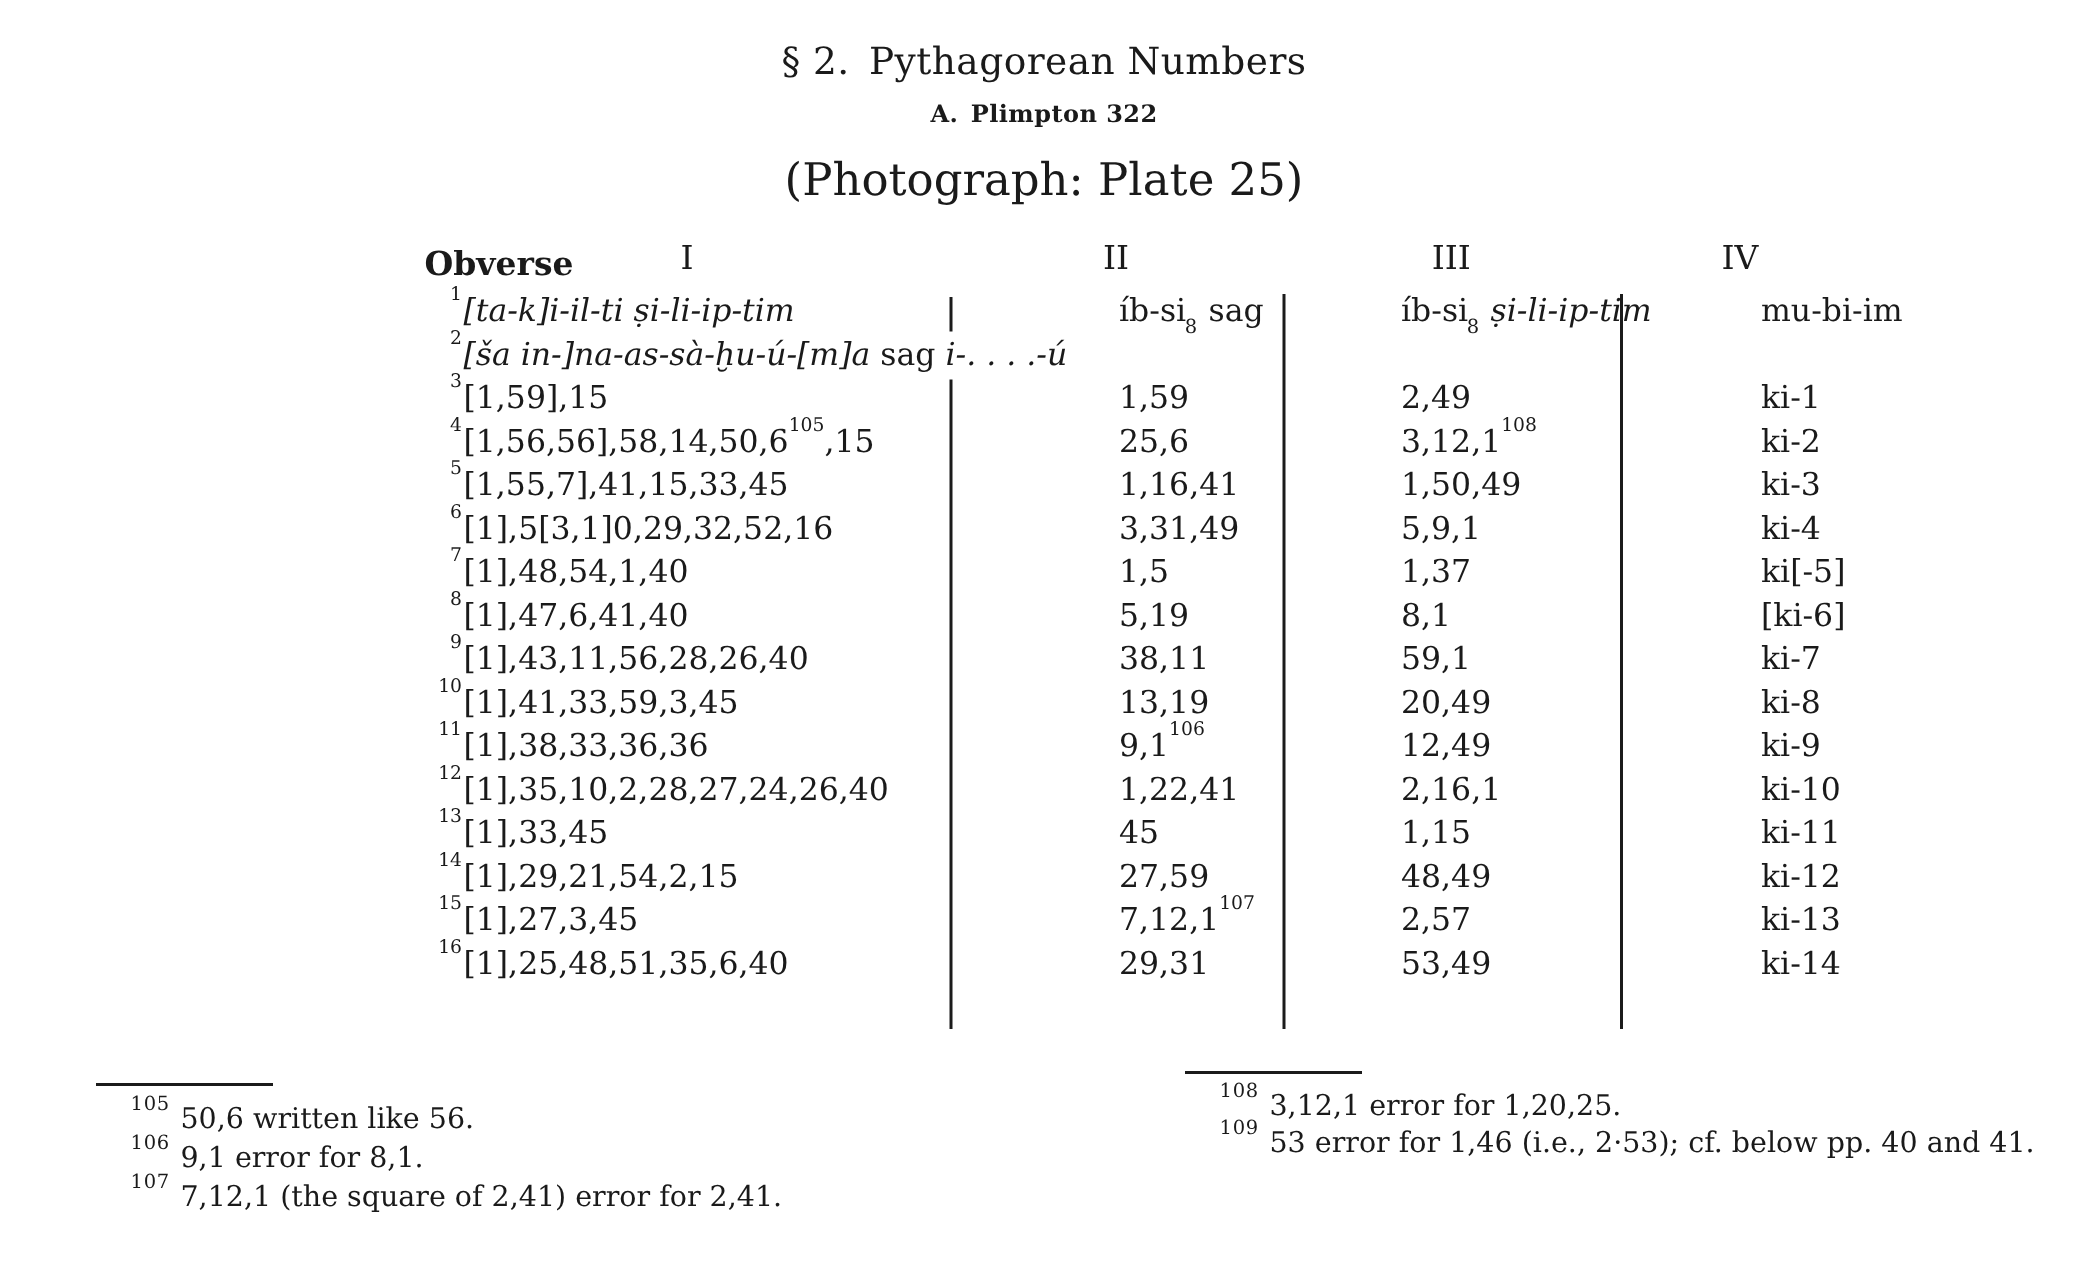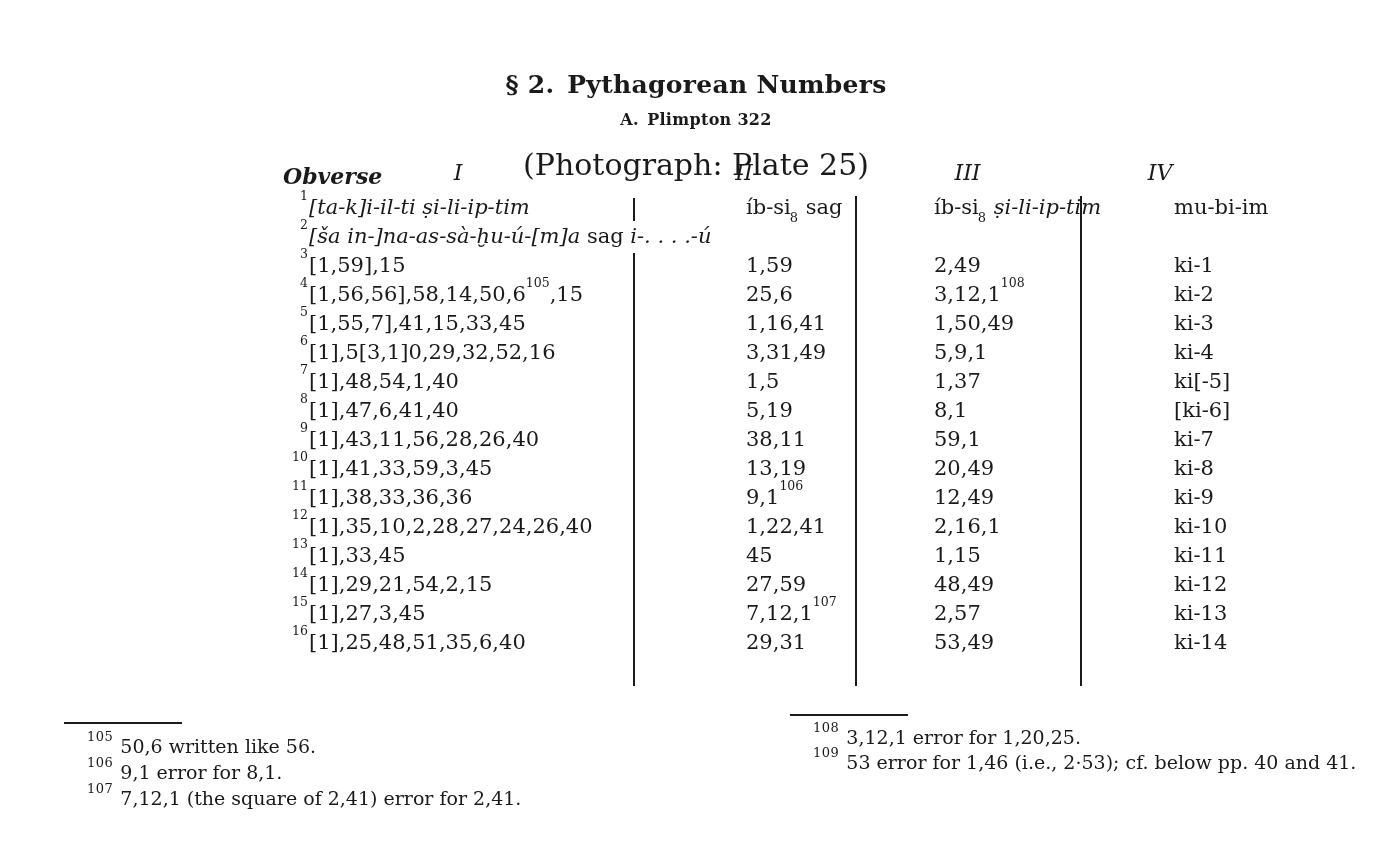--- a/index.html
+++ b/index.html
@@ -6,27 +6,27 @@
   html,body { background:#ffffff; }
   body {
     width:1392px; height:858px; overflow:hidden; position:relative;
     font-family:"DejaVu Serif","Liberation Serif",serif;
     color:#1a1a1a;
   }
   .page { position:absolute; inset:0; background:#ffffff; }
 
   
   .titles { position:absolute; top:26px; left:0; width:1392px; text-align:center; }
-  .section-title { font-size:25px; font-weight:bold; letter-spacing:.3px;margin-top:44px; }
+  .section-title { font-size:25px; font-weight:normal; letter-spacing:.3px; }
   .tablet-title  { font-size:16px; font-weight:bold; margin-top:11px; letter-spacing:.3px; }
   .photo-note    { font-size:30px; margin-top:18px; }
 
   
   .table-area { position:absolute; left:283px; top:160px; width:960px; height:530px; }
-  .header-row { position:relative; height:33px;font-style:italic; }
+  .header-row { position:relative; height:33px; }
   .obverse { position:absolute; left:0; top:3px; font-weight:bold; font-size:22px; }
   .colh { position:absolute; top:0; font-size:22px; text-align:center; }
   .colh-1 { left:0;     width:350px; }
   .colh-2 { left:350px; width:222px; }
   .colh-3 { left:572px; width:225px; }
   .colh-4 { left:797px; width:160px; }
 
   .rows { position:absolute; top:33px; left:0; width:100%; }
   .trow { display:flex; height:29px; line-height:29px; font-size:21px; white-space:nowrap;gap:25px; }
   .c  { flex:none; overflow:visible; }

